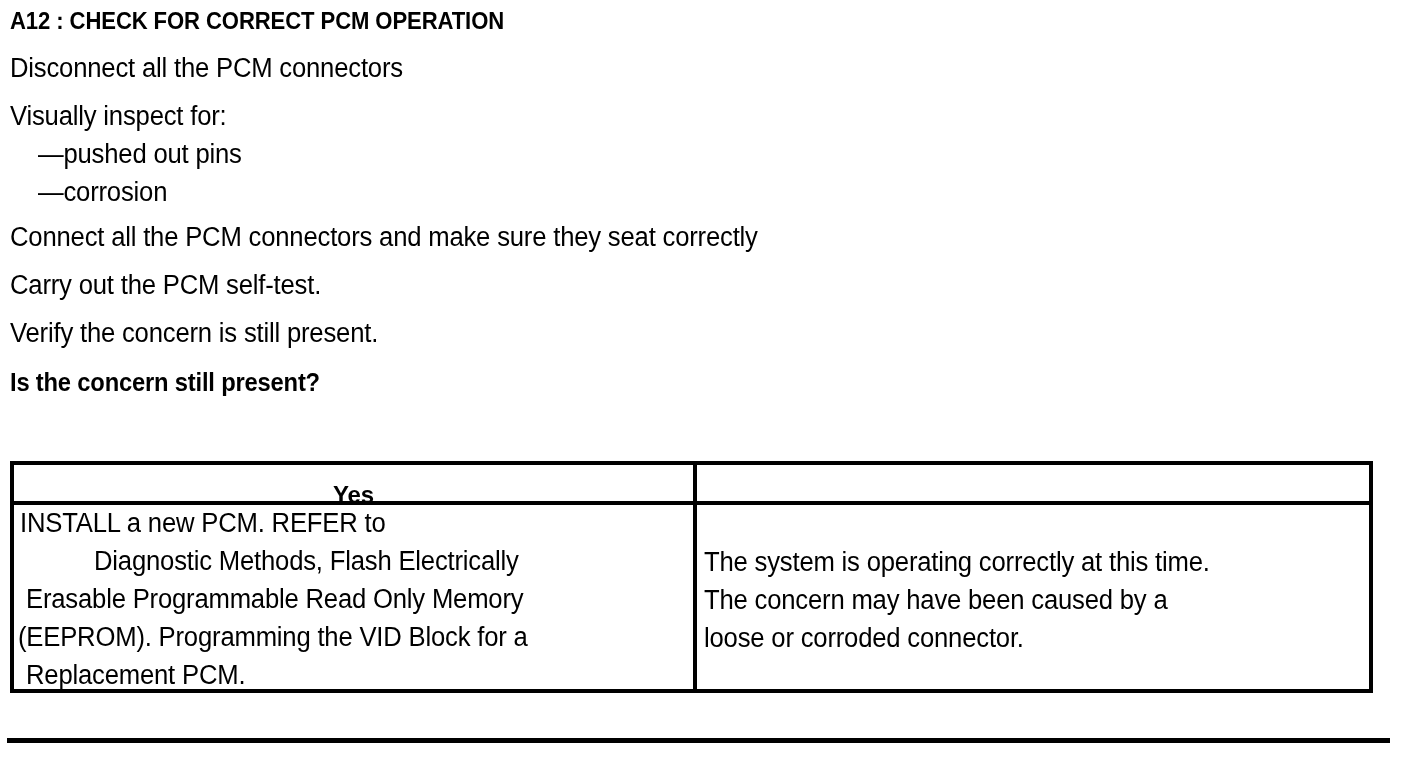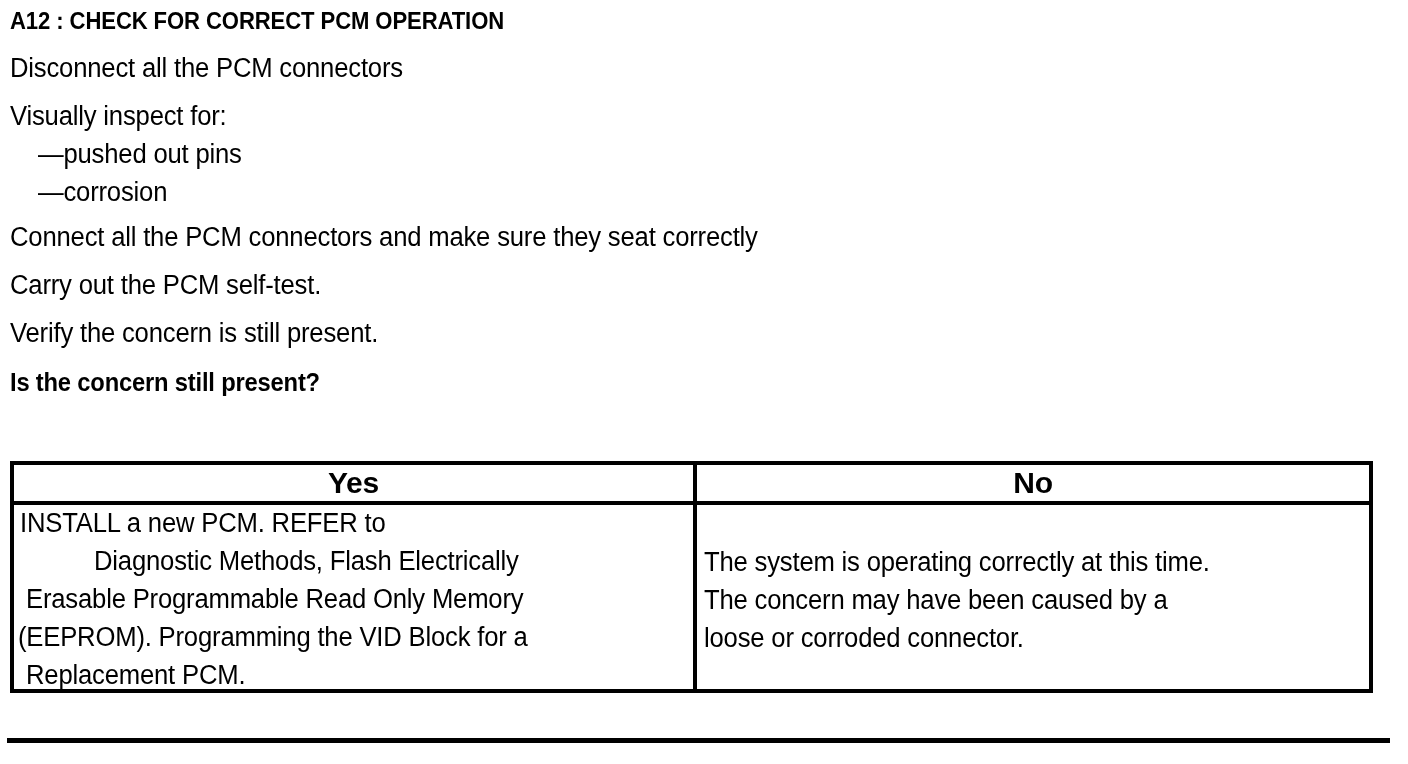--- a/index.html
+++ b/index.html
@@ -74,25 +74,25 @@
   .table-header-row {
     position: absolute;
     left: 0; top: 0;
     width: 100%;
     height: 40px;
     border-bottom: 4px solid #000;
     box-sizing: border-box;
   }
   .th-cell {
     position: absolute;
-    top: 0;
+    top: 12px;
     height: 36px;
     line-height: 36px;
     text-align: center;
-    font-size: 30px;
+    font-size: 24px;
     font-weight: bold;
     letter-spacing: -0.2px;
   }
   .th-yes { left: 0; width: 679px; }
   .th-no  { left: 683px; width: 672px; }
 
   .col-divider {
     position: absolute;
     left: 679px;
     top: 0;
@@ -161,21 +161,20 @@
   <div class="proc-line l6">Carry out the PCM self-test.</div>
 
   <div class="proc-line l7">Verify the concern is still present.</div>
 
   <div class="proc-line bold l8">Is the concern still present?</div>
 
   <div class="decision-table">
 
     <div class="table-header-row">
       <div class="th-cell th-yes">Yes</div>
-      <div class="th-cell th-no">No</div>
     </div>
 
     <div class="col-divider"></div>
 
     <div class="body-cell cell-yes">
       <div class="cell-line y1">INSTALL a new PCM.  REFER to</div>
       <div class="cell-line y2">Diagnostic Methods, Flash Electrically</div>
       <div class="cell-line y3">Erasable Programmable Read Only Memory</div>
       <div class="cell-line y4">(EEPROM). Programming the VID Block for a</div>
       <div class="cell-line y5">Replacement PCM.</div>

